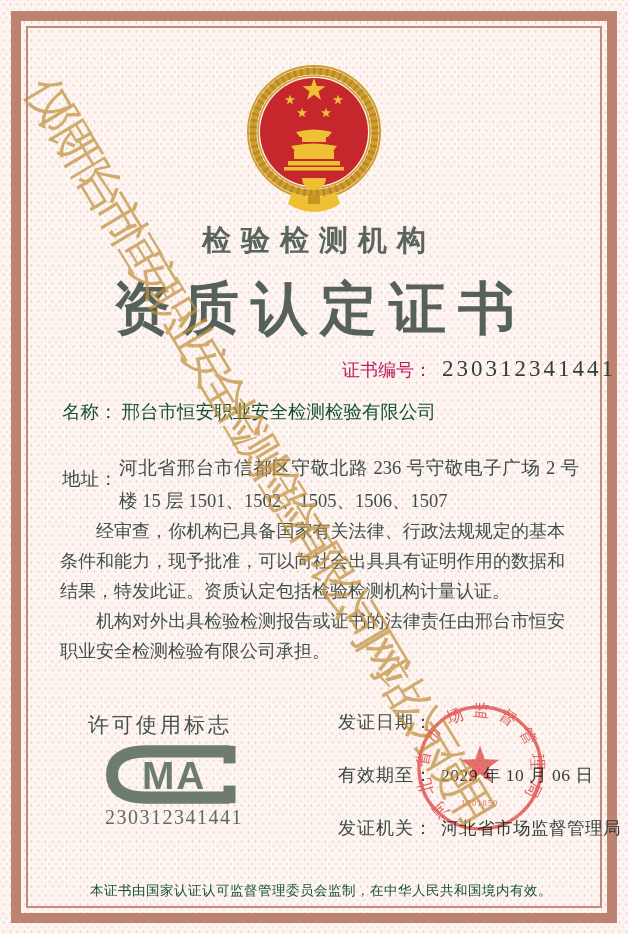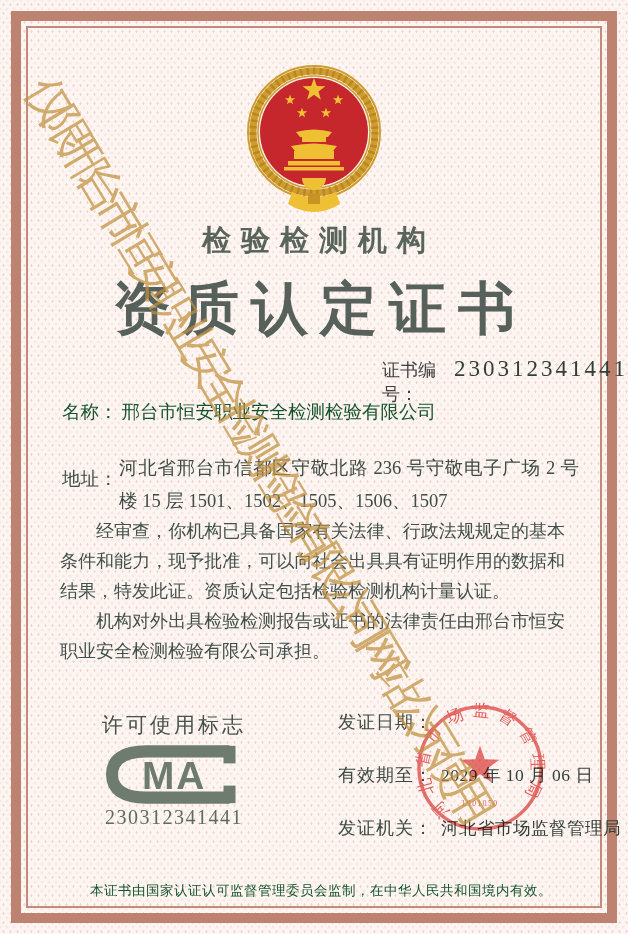--- a/index.html
+++ b/index.html
@@ -17,31 +17,31 @@
   .frame-outer{position:absolute;inset:11px;border:10px solid #bd8370;z-index:1;}
   .frame-inner{position:absolute;inset:26px;border:2.5px solid #c18d7a;z-index:1;}
   .emblem{position:absolute;top:52px;left:50%;transform:translateX(-50%);z-index:2;}
   .title1{position:absolute;top:221px;left:0;width:628px;text-align:center;z-index:2;
     font-family:"Liberation Sans", sans-serif;font-weight:700;font-size:29px;
     letter-spacing:10px;padding-left:10px;box-sizing:border-box;color:#59655b;}
   .title2{position:absolute;top:271px;left:0;width:628px;text-align:center;z-index:2;
     font-family:"Liberation Sans", sans-serif;font-weight:700;font-size:57px;
     letter-spacing:12px;padding-left:12px;box-sizing:border-box;color:#57615650;color:#57615b;}
   .certno{position:absolute;top:356px;left:342px;z-index:2;display:flex;align-items:baseline;gap:10px;}
-  .certno .lbl{font-size:18px;color:#404040;margin-left:40px;}
+  .certno .lbl{font-size:18px;color:#be185d;}
   .certno .val{font-size:23px;letter-spacing:3px;color:#333e37;}
   .field-name{position:absolute;top:399px;left:62px;z-index:2;display:flex;font-size:18.5px;color:#14532d;}
   .field-name .lbl{margin-right:4px;}
   .field-addr{position:absolute;top:452px;left:62px;width:516px;z-index:2;font-size:18.5px;color:#3e4c44;}
   .field-addr .lbl{position:absolute;left:0;top:14px;}
   .field-addr .val{margin-left:57px;width:460px;line-height:33px;text-align:justify;}
   .bodytext{position:absolute;top:516px;left:60px;width:505px;z-index:2;
     font-size:18px;line-height:30px;color:#41504a;text-align:justify;}
   .bodytext p{margin:0;text-indent:2em;}
-  .license-heading{position:absolute;top:711px;left:88px;width:172px;text-align:center;z-index:2;
+  .license-heading{position:absolute;top:711px;left:88px;width:172px;z-index:2;
     font-size:21px;letter-spacing:3px;color:#46524a;}
   .cma{position:absolute;top:742px;left:100px;z-index:2;}
   .cma-number{position:absolute;top:806px;left:84px;width:180px;text-align:center;z-index:2;
     font-size:20px;letter-spacing:1.5px;color:#5e6b60;}
   .issue{position:absolute;top:710px;left:338px;z-index:2;font-size:18px;color:#3c4a41;}
   .issue .row{display:flex;align-items:baseline;margin-bottom:29px;}
   .issue .lbl{letter-spacing:1px;white-space:nowrap;}
   .issue .val{margin-left:8px;font-size:17.5px;letter-spacing:0.5px;color:#333f37;white-space:nowrap;}
   .footer{position:absolute;top:882px;left:7px;width:628px;text-align:center;z-index:2;
     font-size:13.5px;color:#14532d;letter-spacing:0.5px;}

